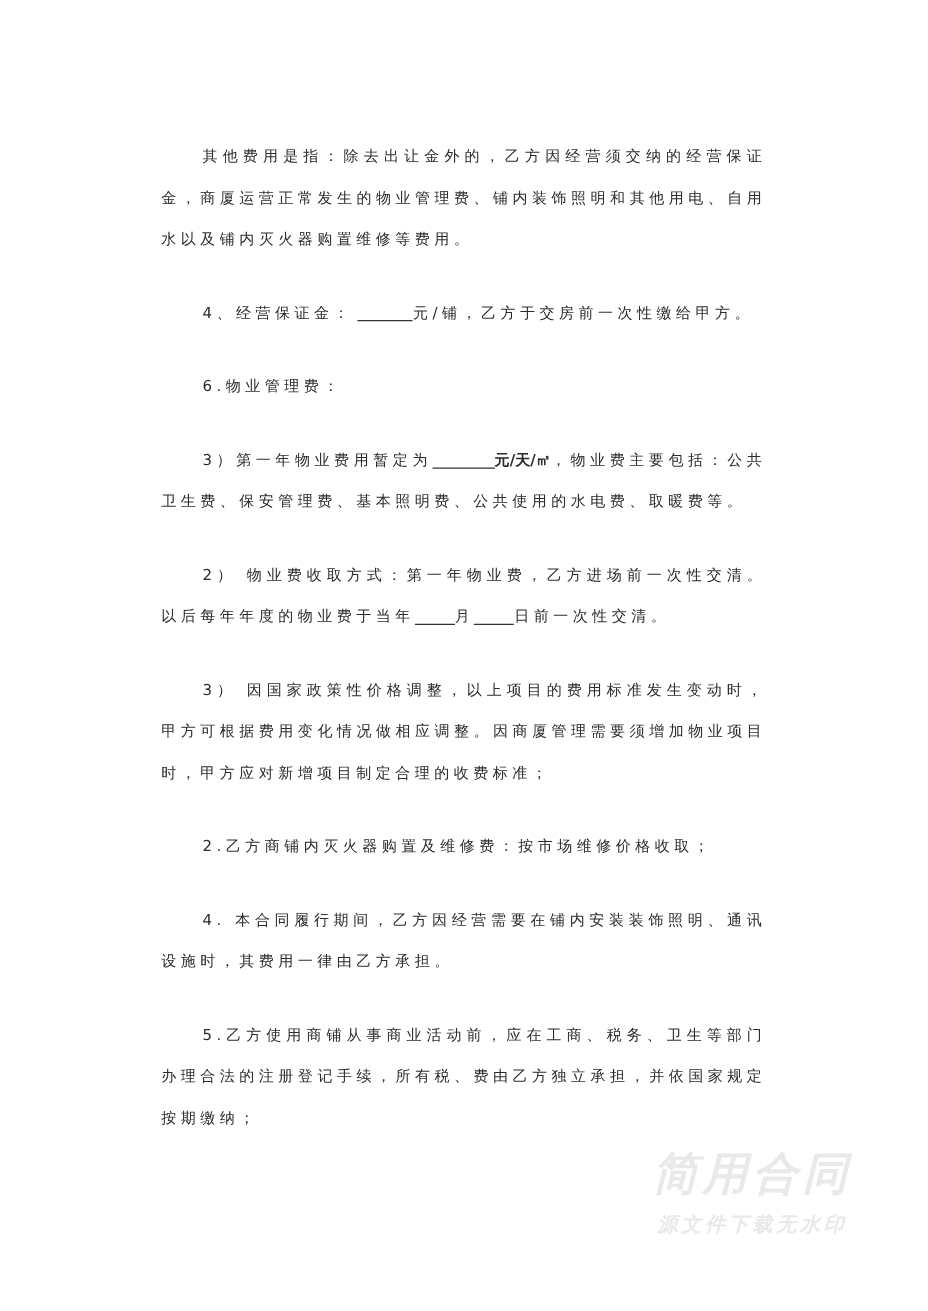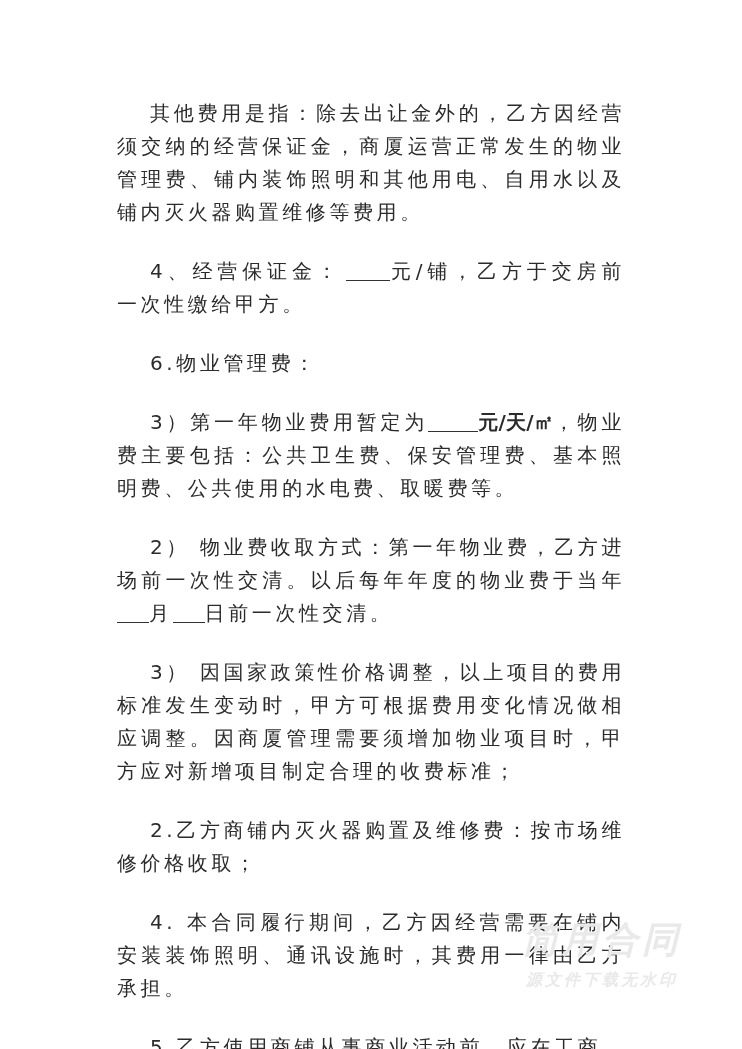--- a/index.html
+++ b/index.html
@@ -15,25 +15,25 @@
     font-family: "DejaVu Sans", "Liberation Sans", sans-serif;
     color: #2b2b2b;
   }
   .page {
     position: absolute;
     left: 113px;
     top: 93px;
     width: 516px;
   }
   .para {
-    font-size: 20px;
+    font-size: 12px;
     line-height: 33px;
     letter-spacing: 3.6px;
     text-indent: 33px;
-    margin: 4px;
+    margin: 16px;
     text-align: justify;
     text-align-last: left;
     word-break: break-all;
   }
   .para.gap { margin-top: 26px; }
   .blank {
     display: inline-block;
     border-bottom: 1px solid #333;
     height: 18px;
     vertical-align: -3px;

